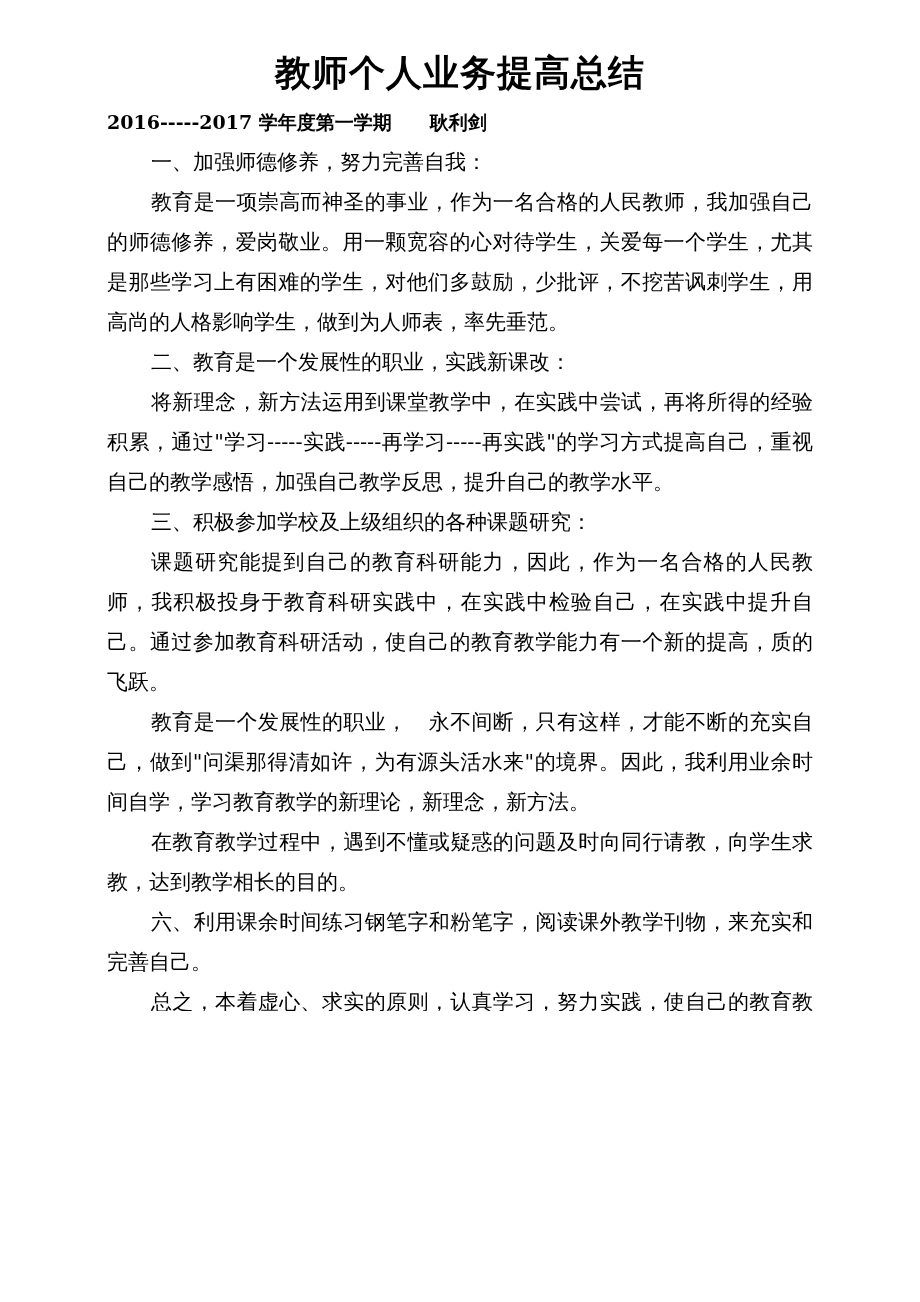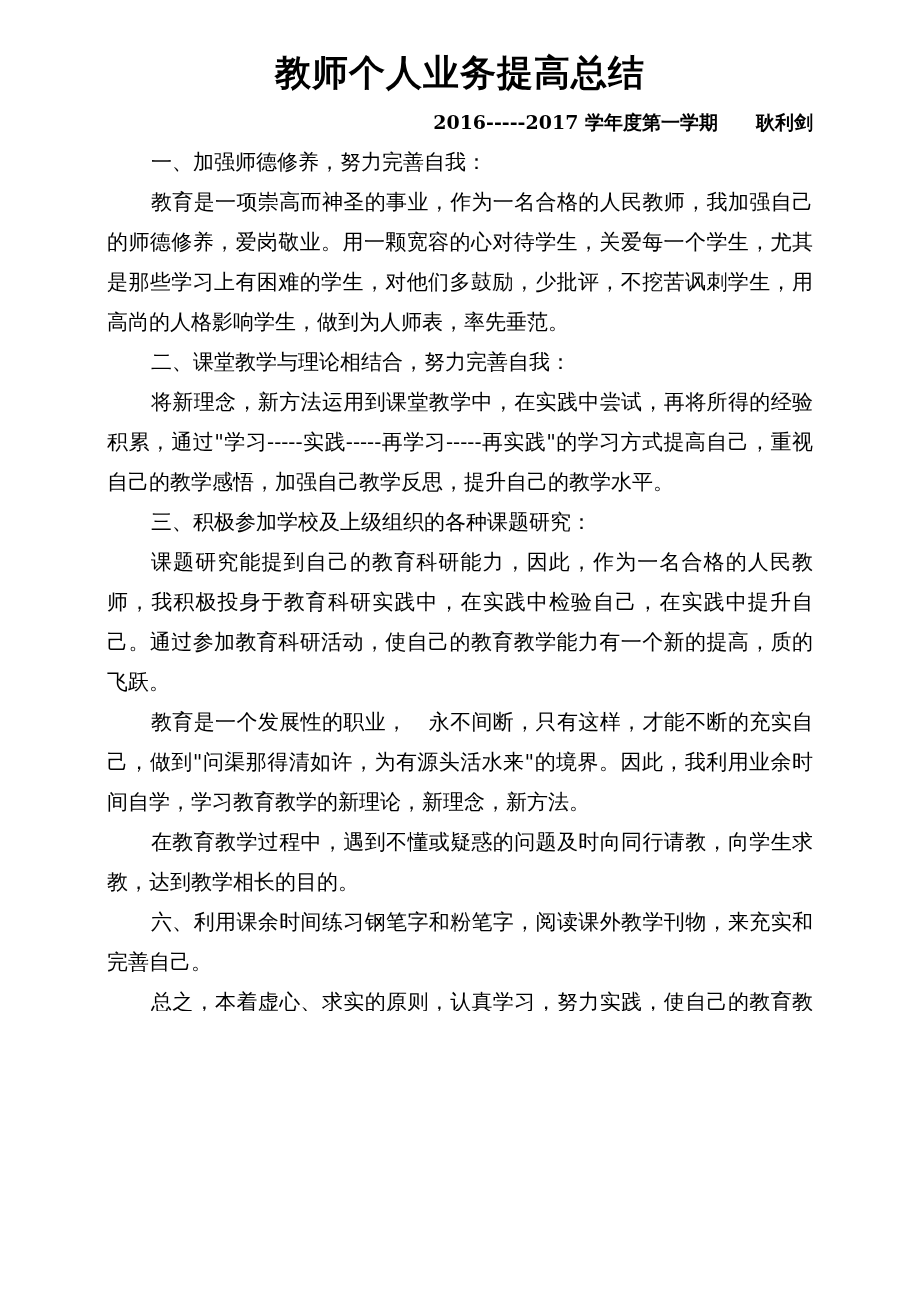--- a/index.html
+++ b/index.html
@@ -20,21 +20,21 @@
   }
   .doc-title {
     margin: 0 0 12px 0;
     text-align: center;
     font-size: 36px;
     line-height: 48px;
     font-weight: bold;
     letter-spacing: 1px;
   }
   .doc-subtitle {
-    text-align: right;
+    text-align: left;
     font-size: 19px;
     line-height: 28px;
     font-weight: bold;
     margin-bottom: 6px;
     white-space: nowrap;
   }
   .doc-subtitle .author {
     margin-left: 38px;
   }
   .para {
@@ -53,21 +53,21 @@
 <div class="page">
 
   <h1 class="doc-title">教师个人业务提高总结</h1>
 
   <div class="doc-subtitle">
     <span>2016-----2017 学年度第一学期</span><span class="author">耿利剑</span>
   </div>
 
   <p class="para">一、加强师德修养，努力完善自我：</p>
   <p class="para">教育是一项崇高而神圣的事业，作为一名合格的人民教师，我加强自己的师德修养，爱岗敬业。用一颗宽容的心对待学生，关爱每一个学生，尤其是那些学习上有困难的学生，对他们多鼓励，少批评，不挖苦讽刺学生，用高尚的人格影响学生，做到为人师表，率先垂范。</p>
-  <p class="para">二、课堂教学与理论相结合，努力完善自我：</p>
+  <p class="para">二、教育是一个发展性的职业，实践新课改：</p>
   <p class="para">将新理念，新方法运用到课堂教学中，在实践中尝试，再将所得的经验积累，通过"学习-----实践-----再学习-----再实践"的学习方式提高自己，重视自己的教学感悟，加强自己教学反思，提升自己的教学水平。</p>
   <p class="para">三、积极参加学校及上级组织的各种课题研究：</p>
   <p class="para">课题研究能提到自己的教育科研能力，因此，作为一名合格的人民教师，我积极投身于教育科研实践中，在实践中检验自己，在实践中提升自己。通过参加教育科研活动，使自己的教育教学能力有一个新的提高，质的飞跃。</p>
   <p class="para">教育是一个发展性的职业，　永不间断，只有这样，才能不断的充实自己，做到"问渠那得清如许，为有源头活水来"的境界。因此，我利用业余时间自学，学习教育教学的新理论，新理念，新方法。</p>
   <p class="para">在教育教学过程中，遇到不懂或疑惑的问题及时向同行请教，向学生求教，达到教学相长的目的。</p>
   <p class="para">六、利用课余时间练习钢笔字和粉笔字，阅读课外教学刊物，来充实和完善自己。</p>
   <p class="para">总之，本着虚心、求实的原则，认真学习，努力实践，使自己的教育教学能力达到一个新的台阶。本人在过去的一年中，有过收获，也有失落。"路漫漫其修远分，吾将上下而求索。"我将继续努力，不断提高自己的综合能力。</p>
 
 </div>
 

